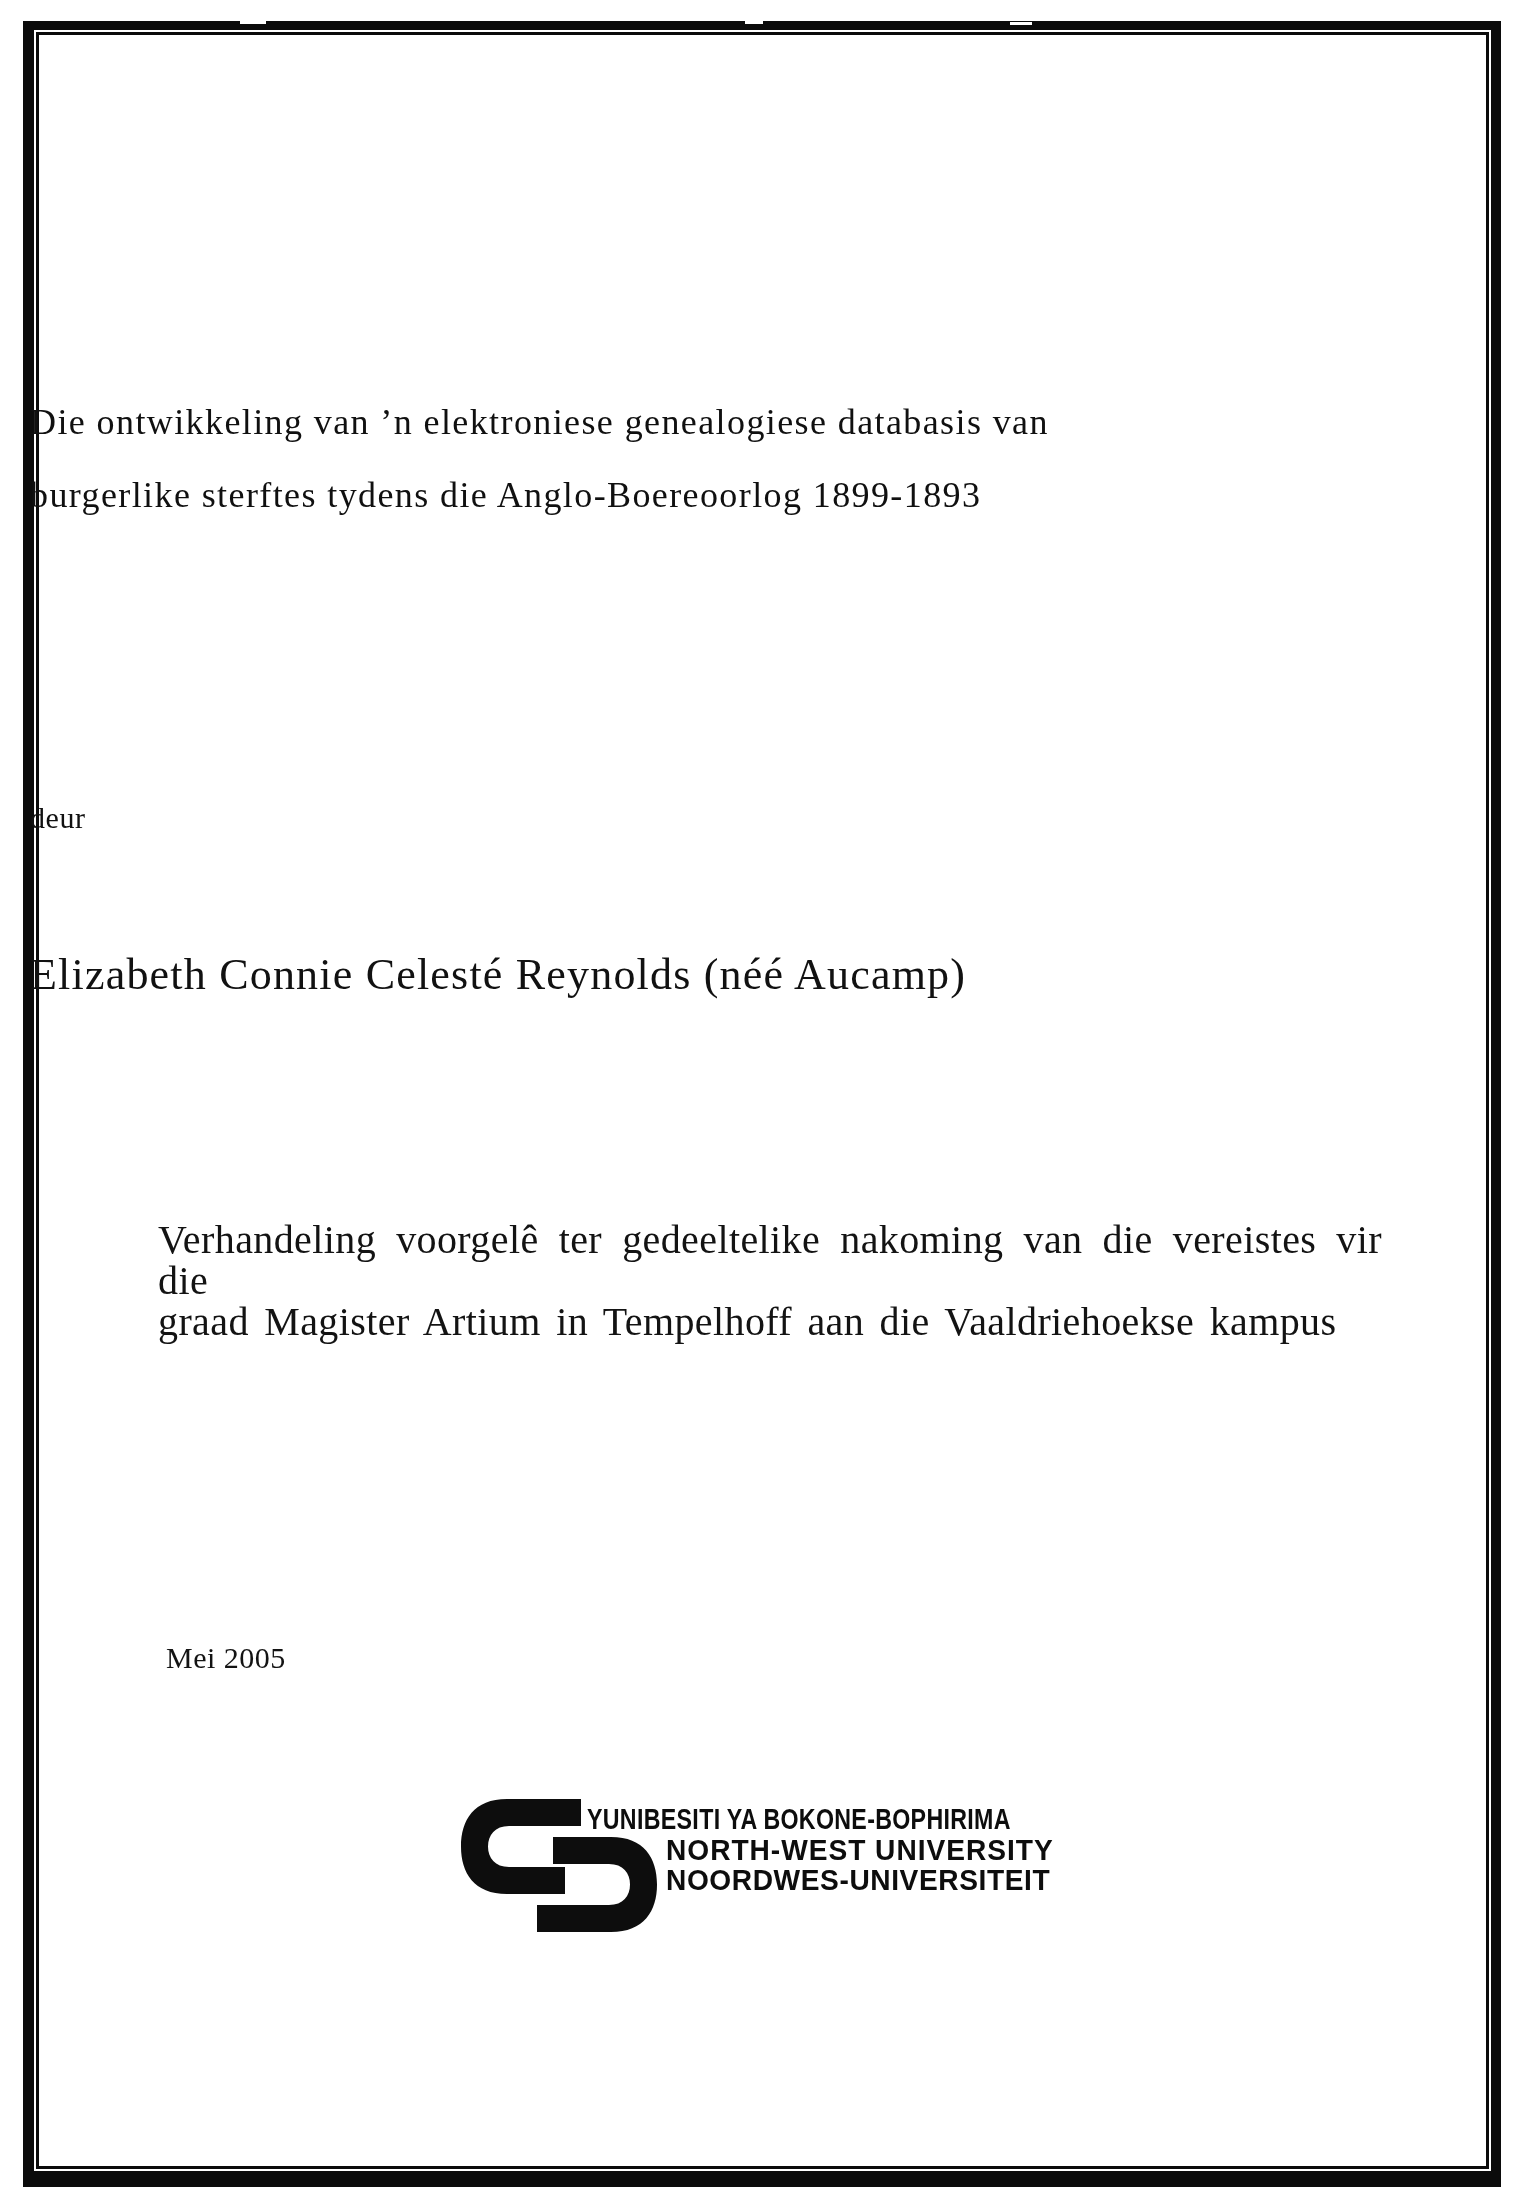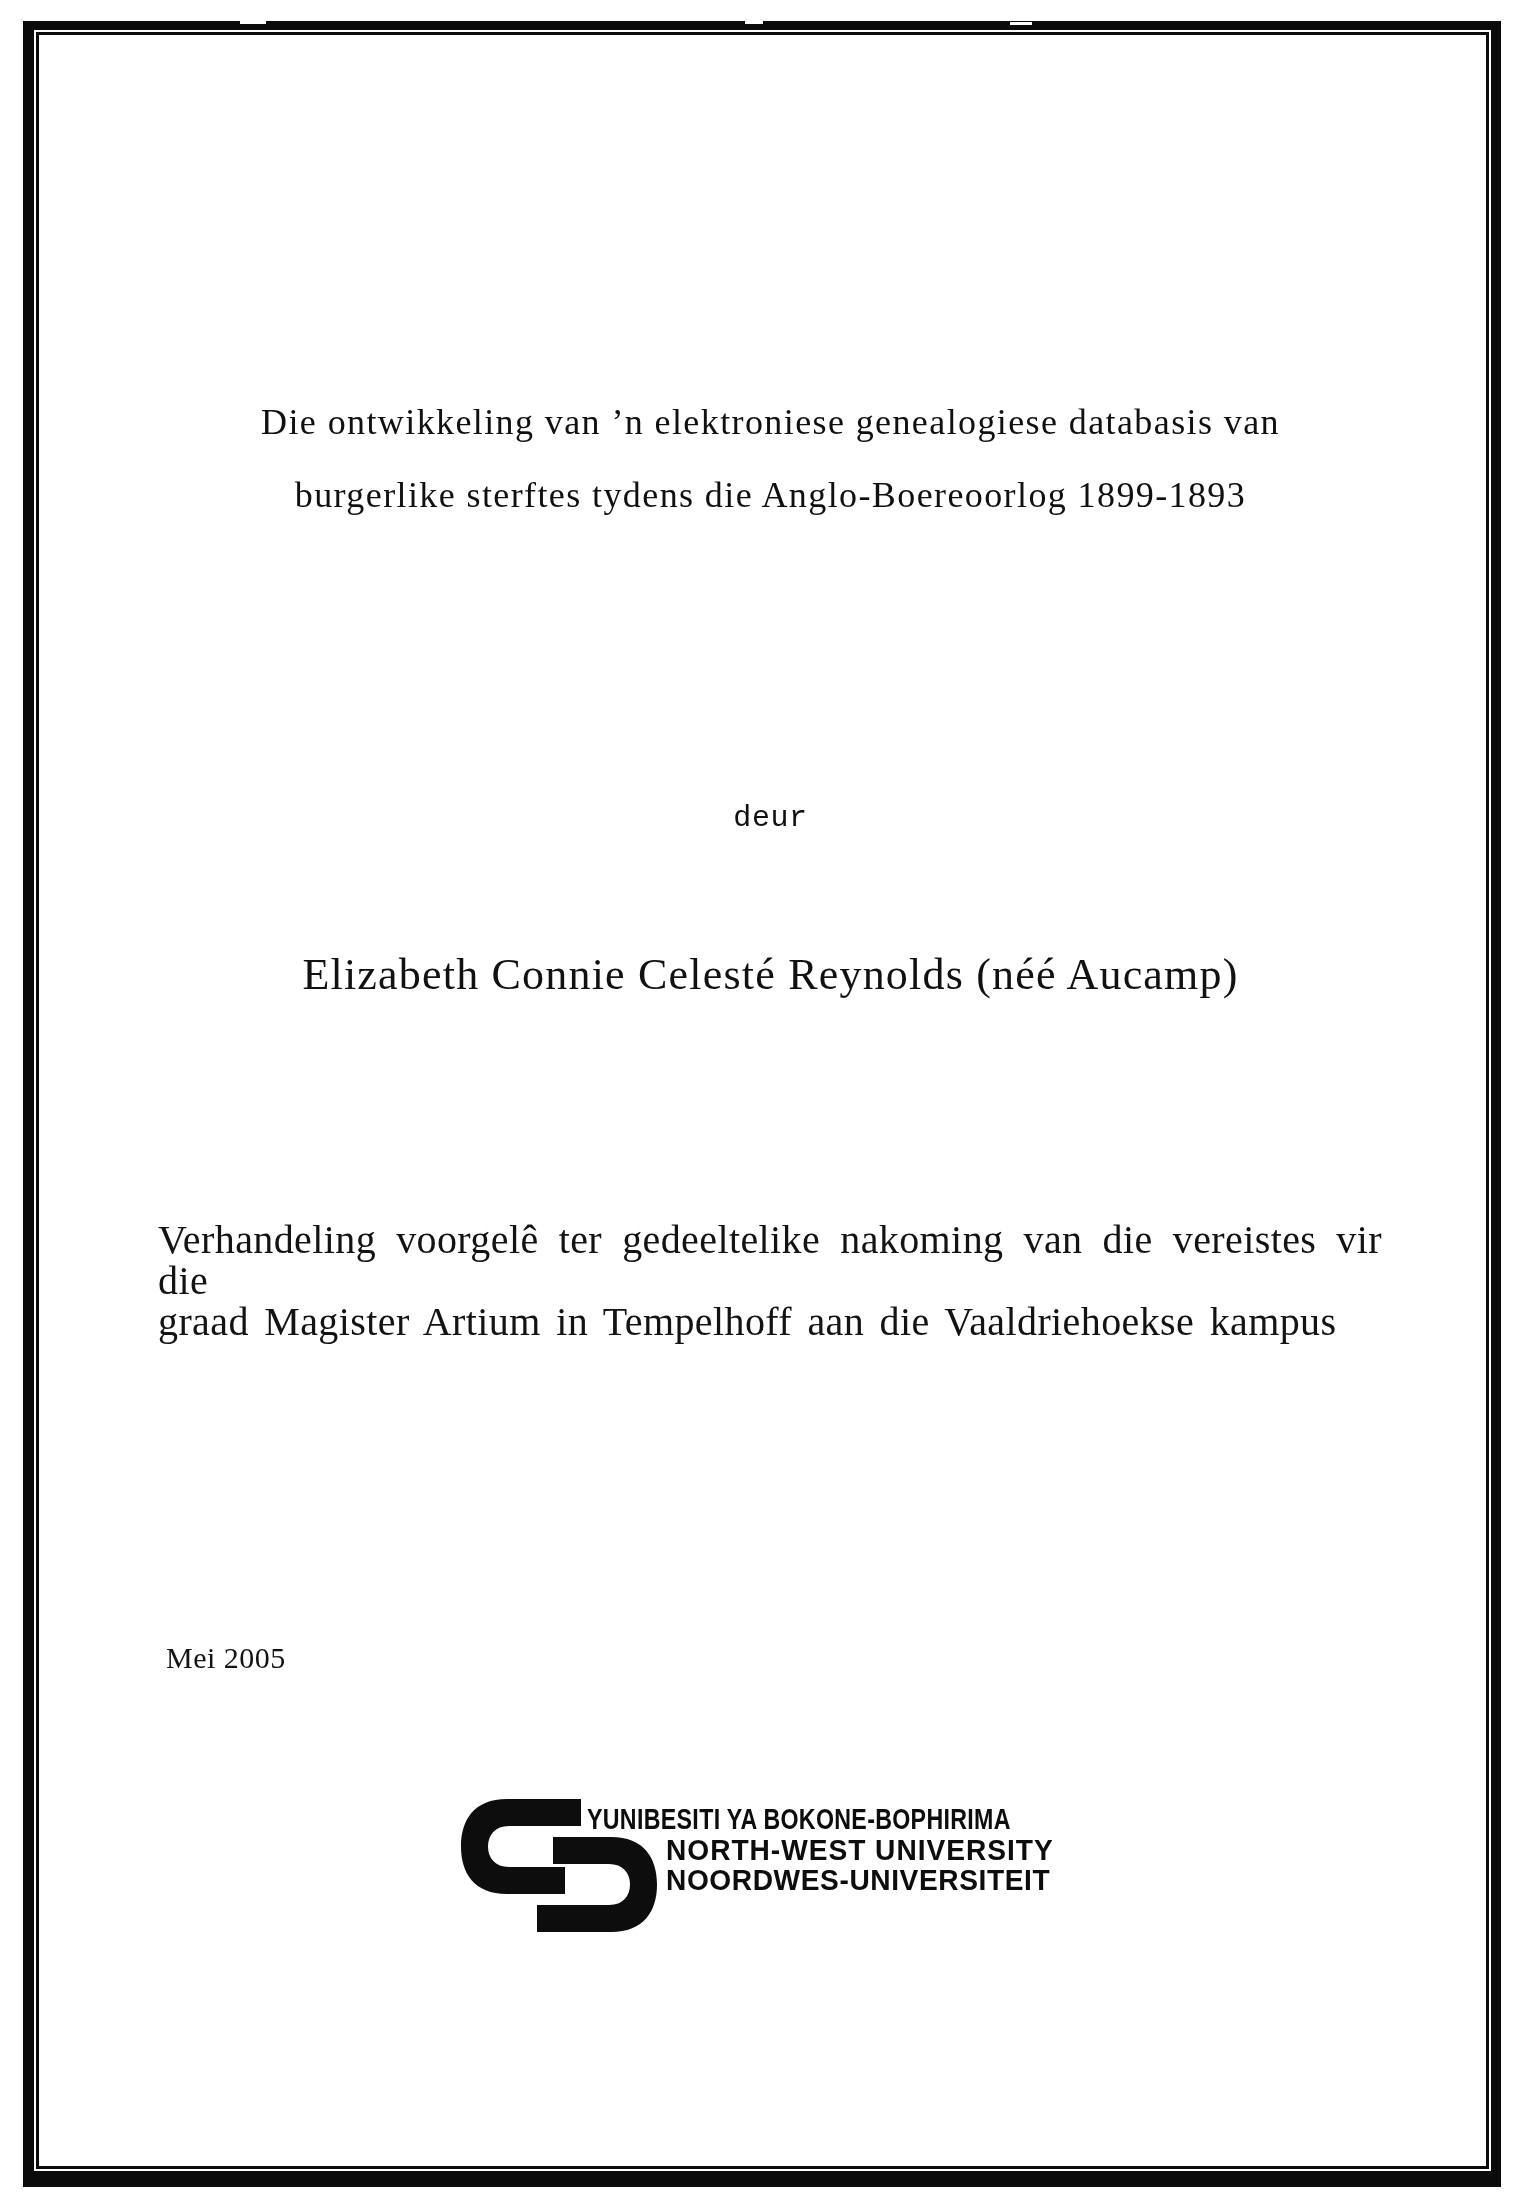--- a/index.html
+++ b/index.html
@@ -37,33 +37,31 @@
   .scan-nick { position: absolute; background: #ffffff; height: 3px; }
   .nick-1 { left: 240px; top: 21px; width: 26px; }
   .nick-2 { left: 745px; top: 21px; width: 18px; }
   .nick-3 { left: 1010px; top: 22px; width: 22px; }
 
   
   .centered {
     position: absolute;
     left: 30px;
     right: 16px;
-    text-align: center;
   }
   .title-line {
     font-size: 36px;
     line-height: 36px;
     letter-spacing: 1.4px;
     color: #101010;
   }
   .byline {
     font-size: 30px;
     line-height: 30px;
     letter-spacing: 0.6px;
-    font-family: Liberation Mono, monospace;
   }
   .author {
     font-size: 44px;
     line-height: 36px;
     letter-spacing: 1.2px;
   }
   .statement {
     position: absolute;
     left: 158px;
     width: 1224px;

